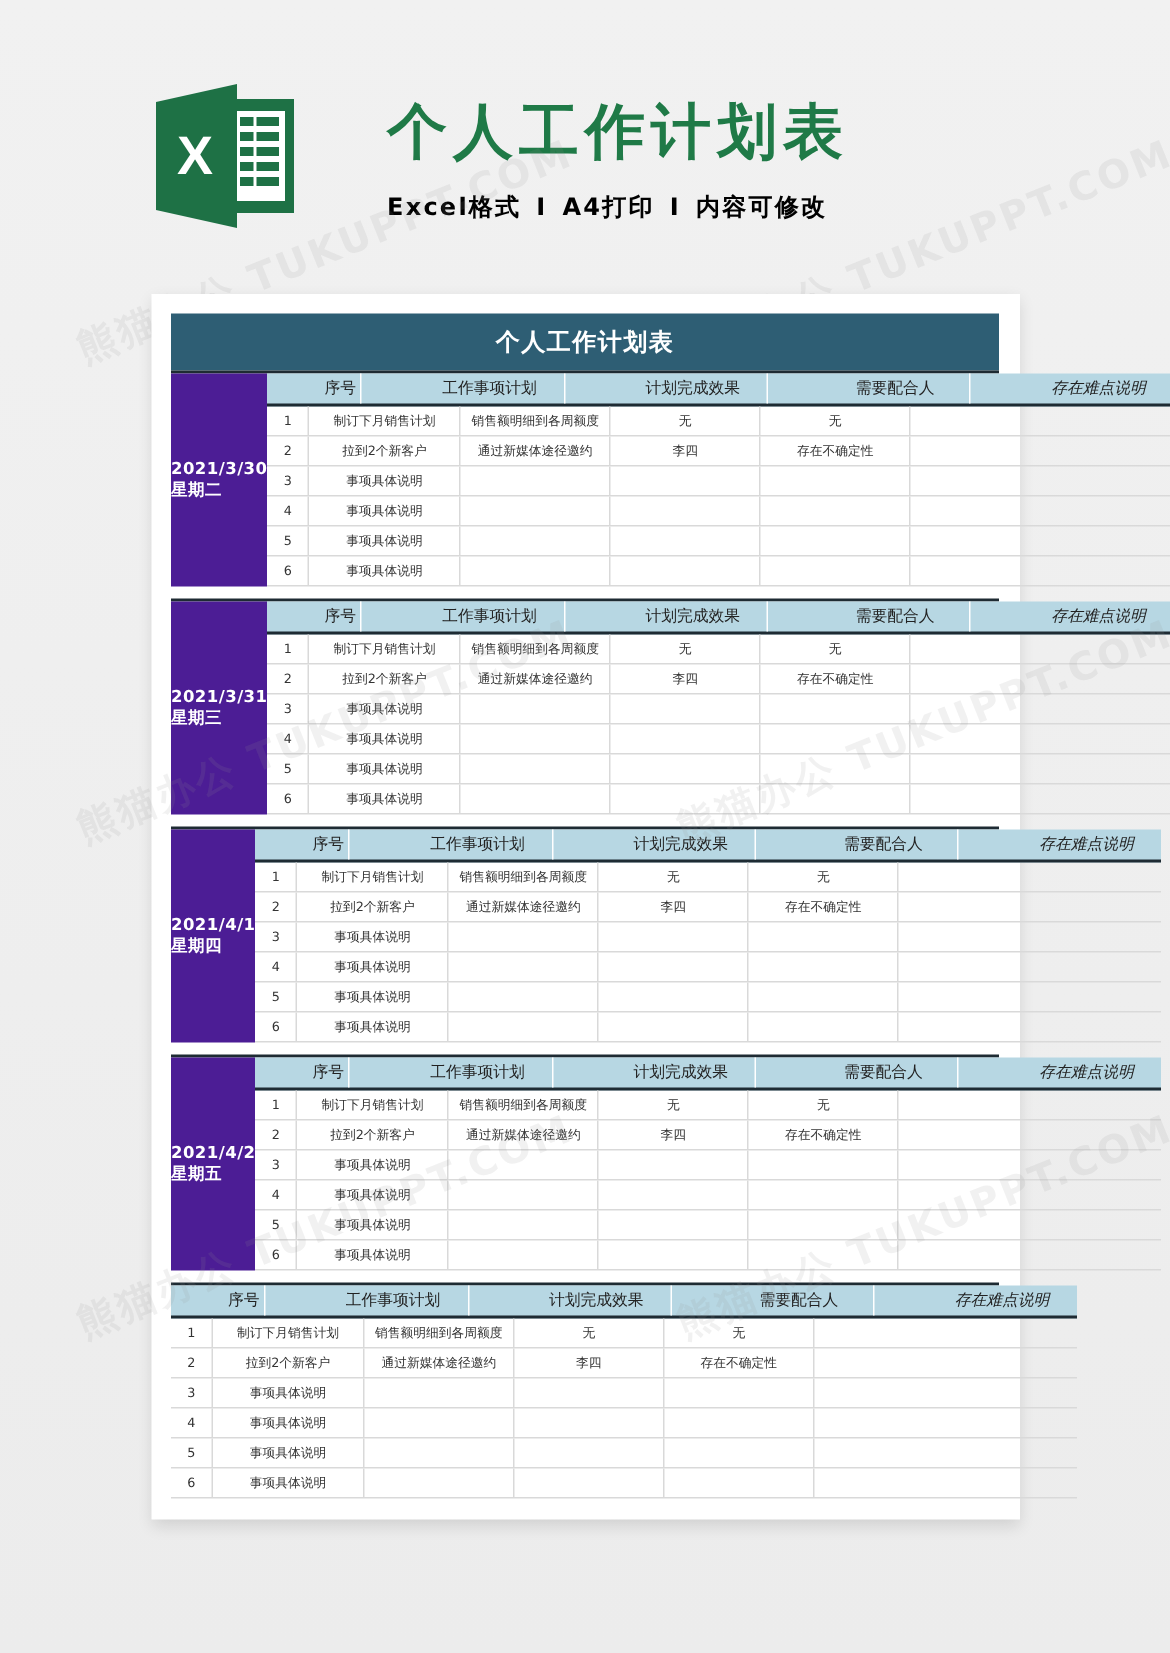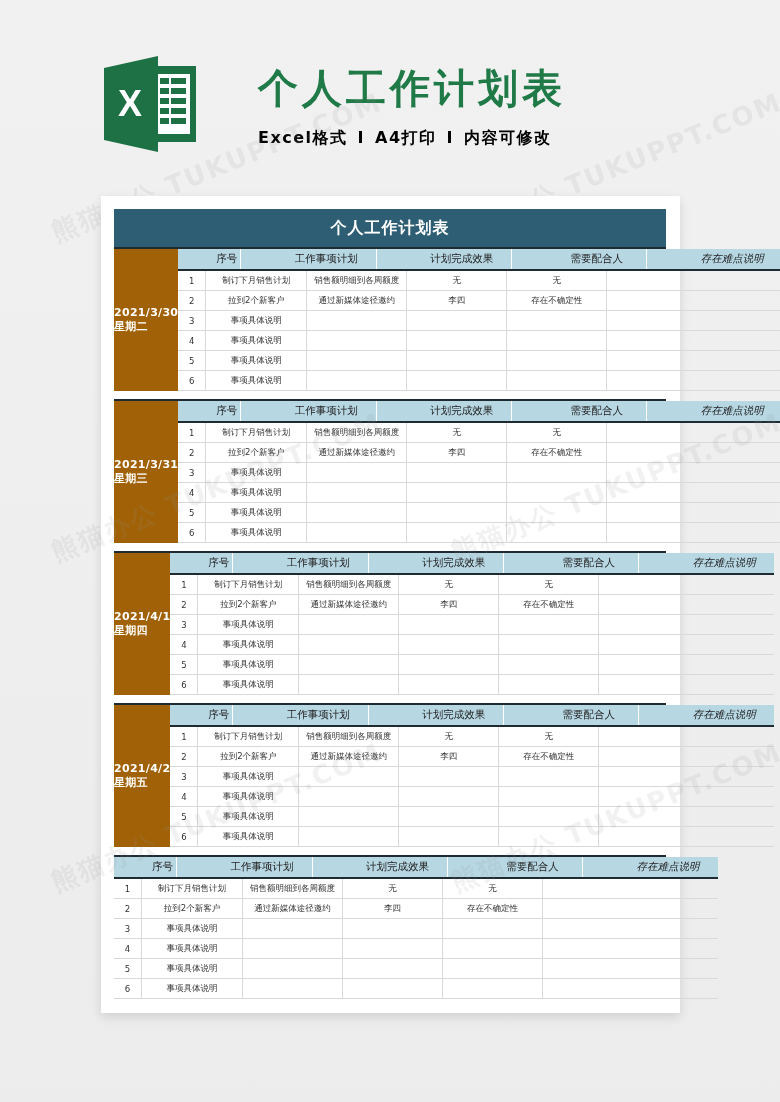--- a/index.html
+++ b/index.html
@@ -29,21 +29,21 @@
   }
   .sheet { position: absolute; left: 13px; top: 13px; width: 552px; }
   .sheet-title {
     height: 38px; background: #2e5e74; color: #fff;
     font-size: 16px; font-weight: bold; text-align: center; line-height: 38px;
     letter-spacing: 1px;
   }
   .section { display: flex; border-top: 2px solid #1e2b33; }
   .section + .section { margin-top: 8px; }
   .date-cell {
-    width: 123px; background: #a16207; color: #fff;
+    width: 123px; background: #4c1d95; color: #fff;
     font-size: 11px; font-weight: bold;
     display: flex; align-items: center; justify-content: center;
     letter-spacing: 0.3px;
   }
   .grid { flex: 1; }
   .row { display: flex; height: 20px; border-bottom: 1px solid #d9d9d9; box-sizing: border-box; }
   .row.head {
     height: 22px; background: #b7d7e3; border-bottom: 2px solid #1e2b33;
   }
   .cell {

